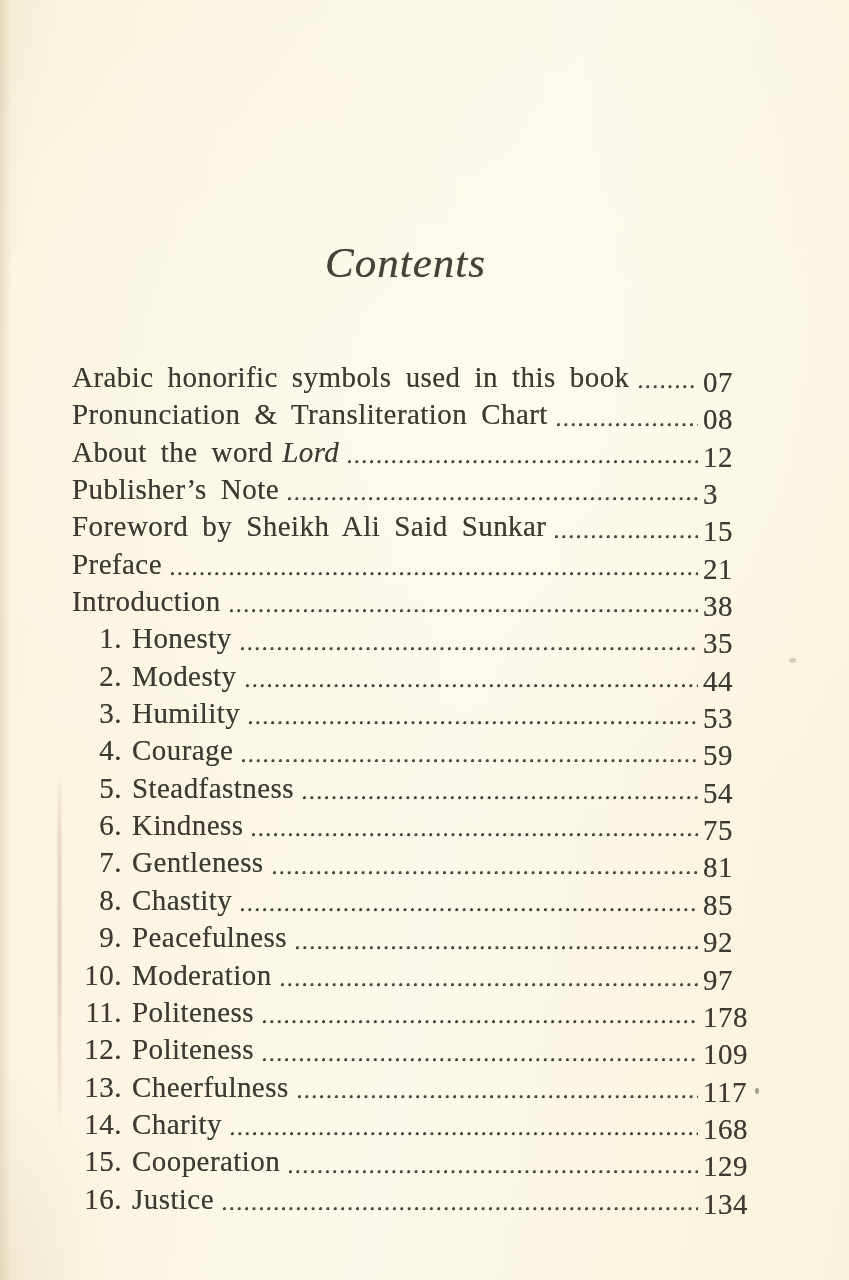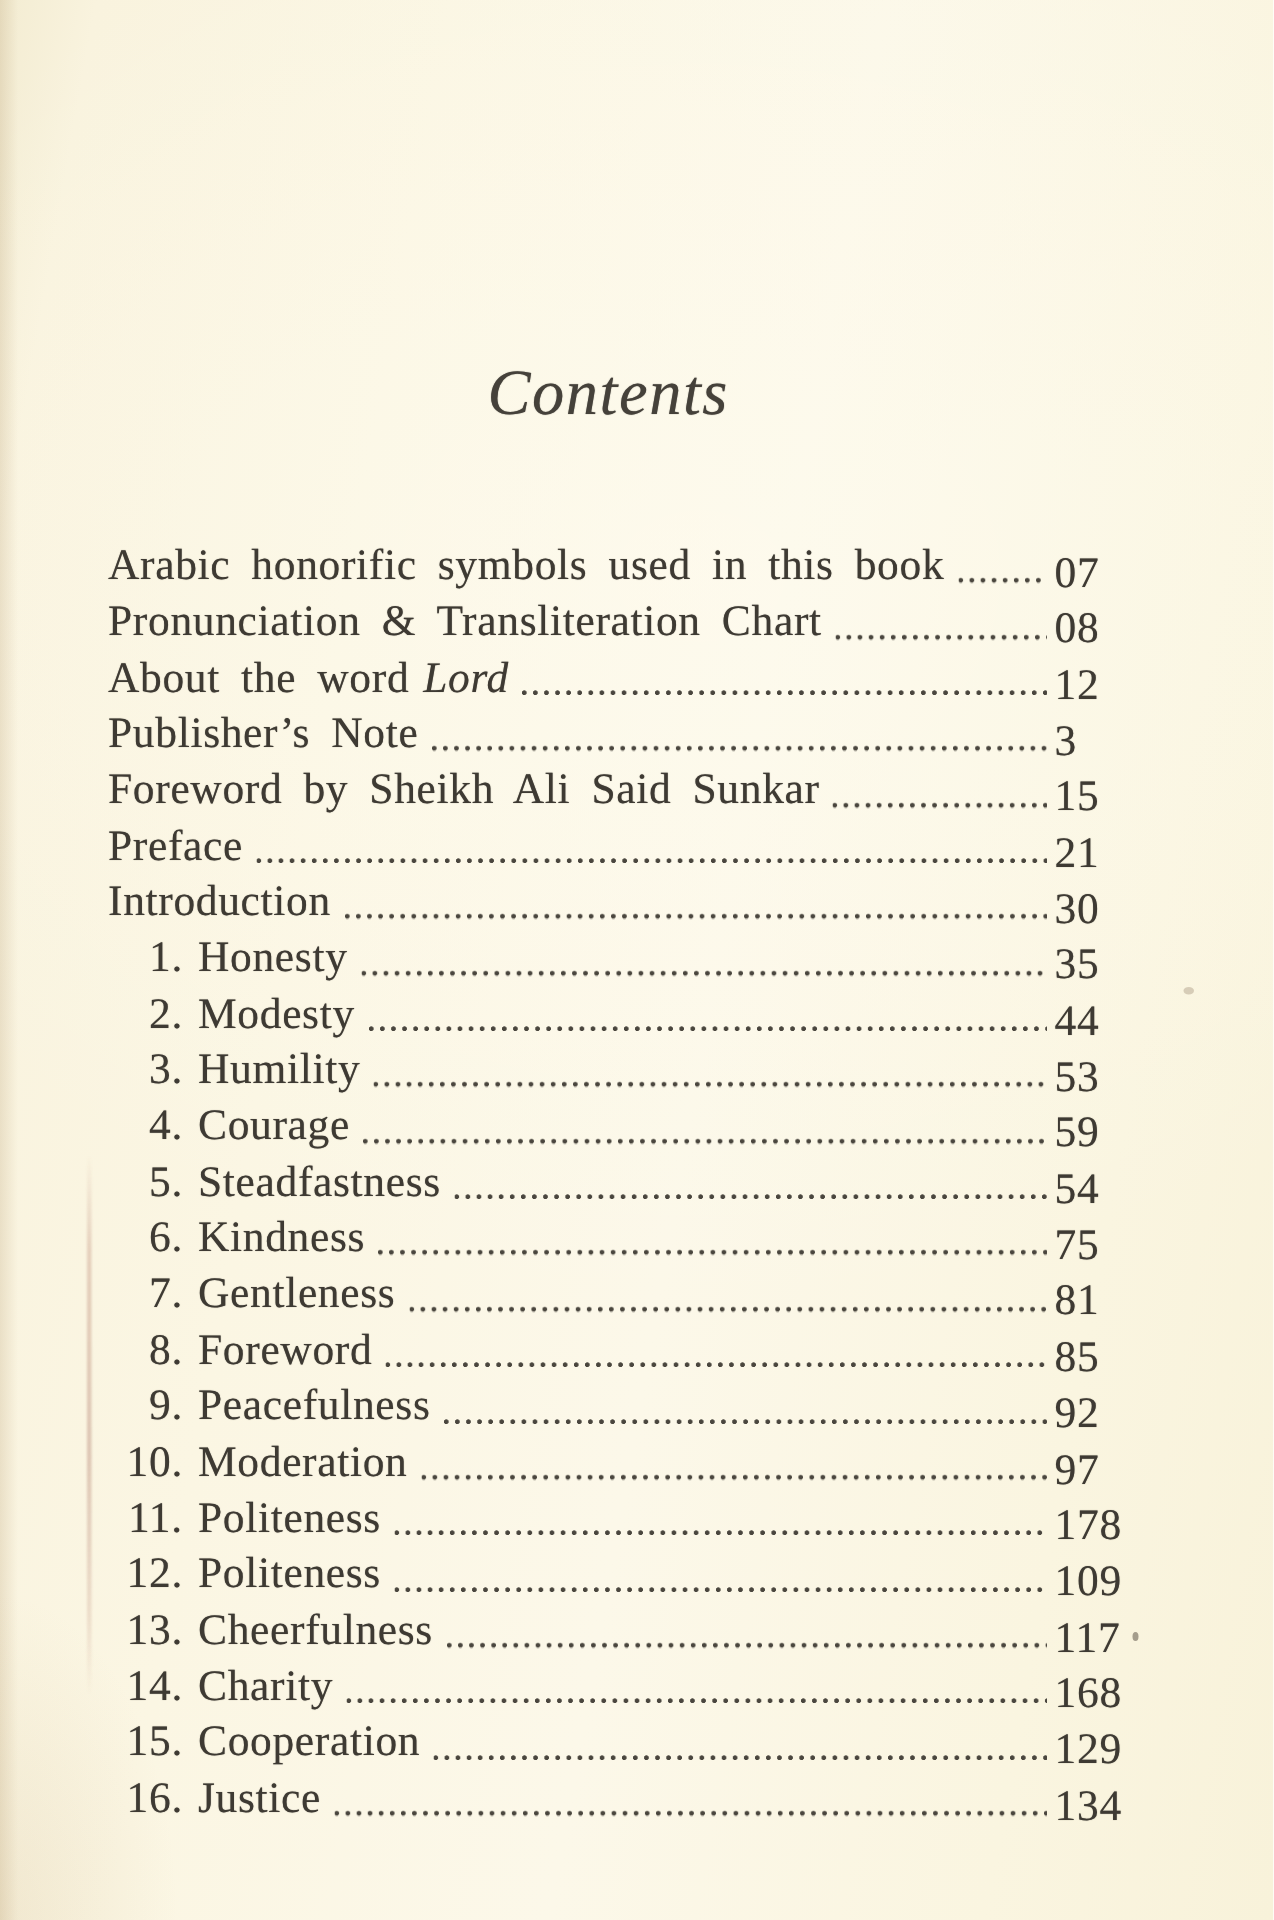--- a/index.html
+++ b/index.html
@@ -156,21 +156,21 @@
         <span class="pg">15</span>
       </div>
       <div class="row">
         <span class="label">Preface</span>
         <span class="leader"></span>
         <span class="pg">21</span>
       </div>
       <div class="row">
         <span class="label">Introduction</span>
         <span class="leader"></span>
-        <span class="pg">30</span>
+        <span class="pg">38</span>
       </div>
       <div class="row">
         <span class="num">1.</span>
         <span class="label">Honesty</span>
         <span class="leader"></span>
         <span class="pg">35</span>
       </div>
       <div class="row">
         <span class="num">2.</span>
         <span class="label">Modesty</span>
@@ -202,21 +202,21 @@
         <span class="pg">75</span>
       </div>
       <div class="row">
         <span class="num">7.</span>
         <span class="label">Gentleness</span>
         <span class="leader"></span>
         <span class="pg">81</span>
       </div>
       <div class="row">
         <span class="num">8.</span>
-        <span class="label">Foreword</span>
+        <span class="label">Chastity</span>
         <span class="leader"></span>
         <span class="pg">85</span>
       </div>
       <div class="row">
         <span class="num">9.</span>
         <span class="label">Peacefulness</span>
         <span class="leader"></span>
         <span class="pg">92</span>
       </div>
       <div class="row">

